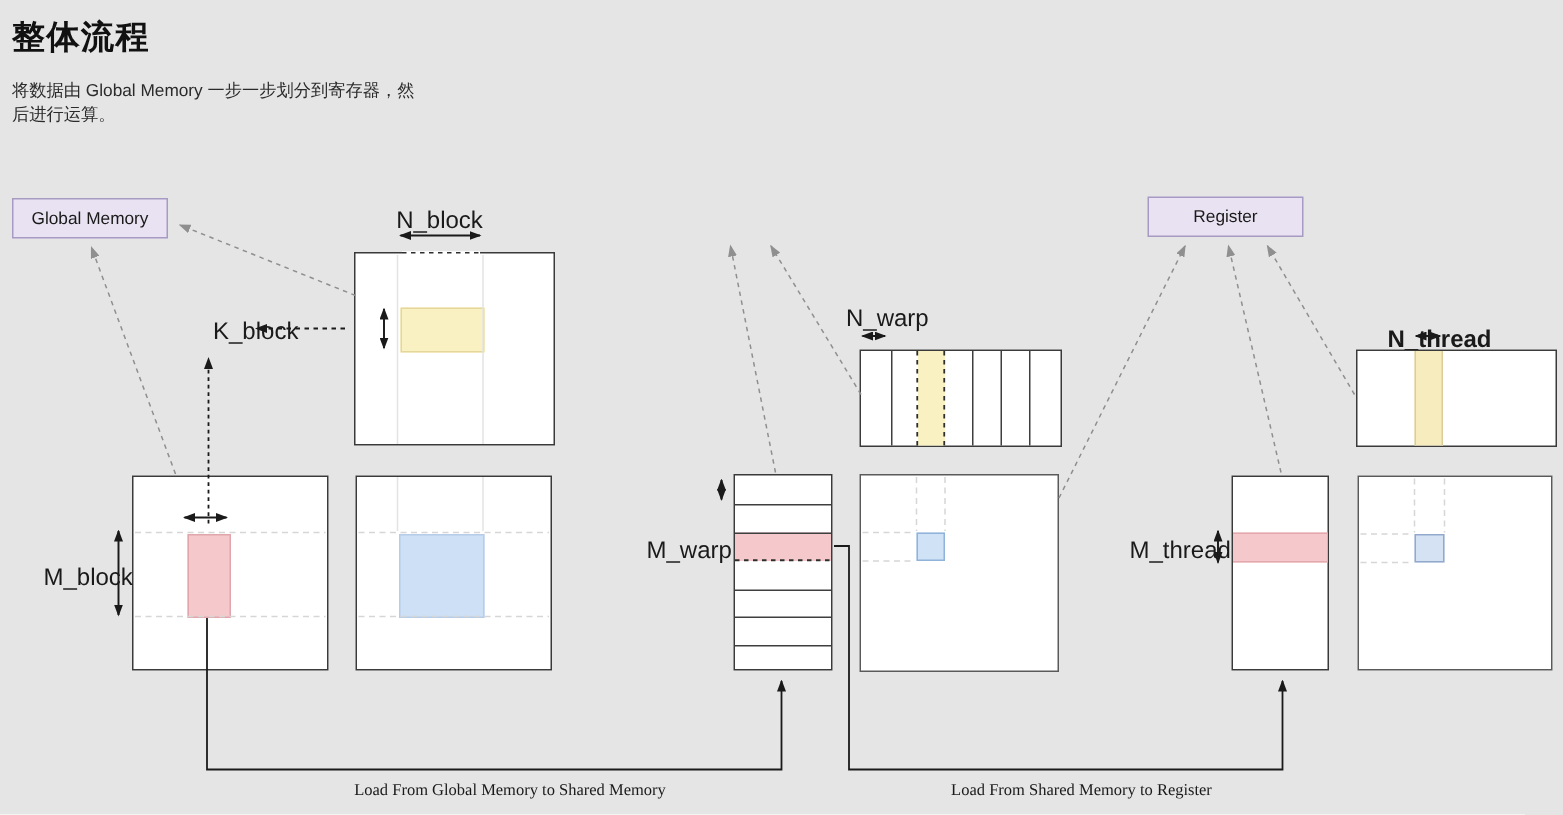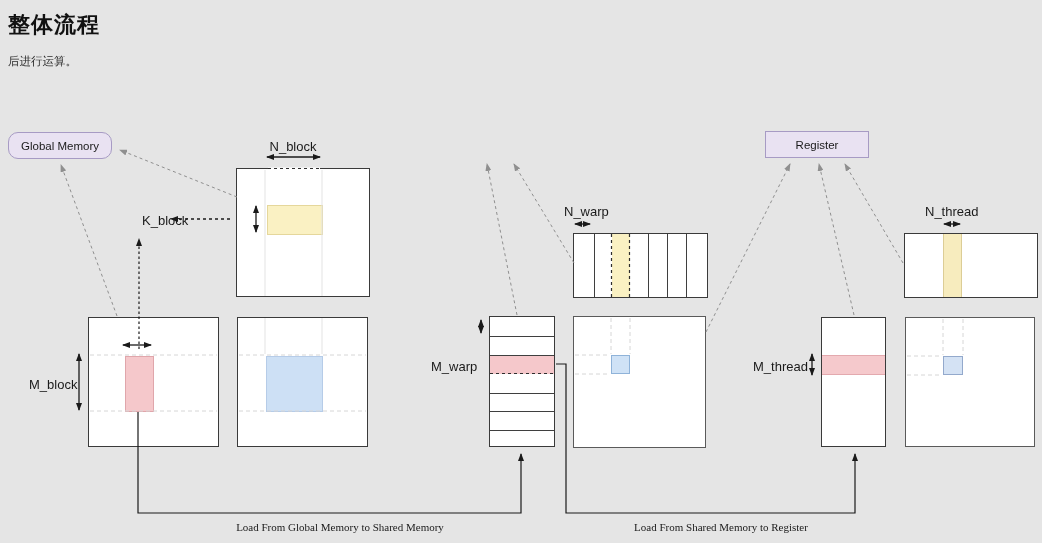--- a/index.html
+++ b/index.html
@@ -7,38 +7,39 @@
   .canvas{position:relative;width:1042px;height:543px;background:#e5e5e5;overflow:hidden;}
   .title{position:absolute;left:8px;top:10px;font-size:22px;font-weight:bold;color:#111;letter-spacing:1px;}
   .subtitle{position:absolute;left:8px;top:54px;font-size:11.5px;line-height:15.5px;color:#2b2b2b;}
   .memlabel{position:absolute;width:104px;height:27px;background:#e9e2f2;border:1px solid #a79bc4;
             display:flex;align-items:center;justify-content:center;font-size:11.5px;color:#1a1a1a;box-sizing:border-box;}
   .matrix{position:absolute;border:1px solid #3a3a3a;box-sizing:border-box;background:#fff;}
   .matrix.lightborder{border-color:#5a5a5a;}
   .hl{position:absolute;box-sizing:border-box;}
   .divv{position:absolute;top:0;bottom:0;width:1px;background:#3f3f3f;}
   .divh{position:absolute;left:0;right:0;height:1px;background:#3f3f3f;}
-  .dimlabel{position:absolute;font-size:13px;color:#1a1a1a;white-space:nowrap;}
+  .dimlabel{position:absolute;font-size:16px;color:#1a1a1a;white-space:nowrap;}
   .caption{position:absolute;font-size:11px;color:#1a1a1a;white-space:nowrap;font-family:Liberation Serif, serif;}
   svg.overlay{position:absolute;left:0;top:0;z-index:30;pointer-events:none;}
   .memlabel{z-index:40;}
   .matrix{z-index:10;}
   .dimlabel,.caption,.title,.subtitle{z-index:45;}
 </style>
 </head>
 <body>
 
 <div class="canvas">
 
   <div class="title">整体流程</div>
   <div class="subtitle">
+    <div>将数据由 Global Memory 一步一步划分到寄存器，然</div>
     <div>后进行运算。</div>
   </div>
 
-  <div class="memlabel" style="left:8px;top:132px;border-radius:10px;">Global Memory</div>
+  <div class="memlabel" style="left:8px;top:132px;">Global Memory</div>
   <div class="memlabel" style="left:765px;top:131px;">Register</div>
 
   <div class="matrix" style="left:236px;top:168px;width:134px;height:129px;">
     <div class="hl" style="left:30px;top:36px;width:56px;height:30px;background:#faf1c3;border:1px solid #e5d79b;"></div>
   </div>
   <div class="matrix" style="left:88px;top:317px;width:131px;height:130px;">
     <div class="hl" style="left:36px;top:38px;width:29px;height:56px;background:#f5c8cb;border:1px solid #e0a6ab;"></div>
   </div>
   <div class="matrix" style="left:237px;top:317px;width:131px;height:130px;">
     <div class="hl" style="left:28px;top:38px;width:57px;height:56px;background:#cde0f5;border:1px solid #b6cce8;"></div>
@@ -71,21 +72,21 @@
   </div>
   <div class="matrix lightborder" style="left:905px;top:317px;width:130px;height:130px;">
     <div class="hl" style="left:37px;top:38px;width:20px;height:19px;background:#d4e2f4;border:1px solid #93a9cc;"></div>
   </div>
 
   <div class="dimlabel" style="left:260px;top:139px;width:66px;text-align:center;">N_block</div>
   <div class="dimlabel" style="left:102px;top:213px;padding-left:40px;">K_block</div>
   <div class="dimlabel" style="left:29px;top:377px;">M_block</div>
   <div class="dimlabel" style="left:564px;top:204px;">N_warp</div>
   <div class="dimlabel" style="left:431px;top:320px;margin-top:39px;">M_warp</div>
-  <div class="dimlabel" style="left:925px;top:204px;">N_thread</div>
+  <div class="dimlabel" style="left:925px;top:218px;font-weight:bold;">N_thread</div>
   <div class="dimlabel" style="left:753px;top:359px;">M_thread</div>
 
   <div class="caption" style="left:222px;top:521px;width:236px;text-align:center;">Load From Global Memory to Shared Memory</div>
   <div class="caption" style="left:620px;top:521px;width:202px;text-align:center;">Load From Shared Memory to Register</div>
 
   <svg class="overlay" width="1042" height="543" viewBox="0 0 1042 543">
     <defs>
       <marker id="mb" viewBox="0 0 8 6" markerWidth="8" markerHeight="6" refX="7" refY="3" orient="auto-start-reverse" markerUnits="userSpaceOnUse">
         <path d="M0,0 L8,3 L0,6 Z" fill="#1a1a1a"></path>
       </marker>

